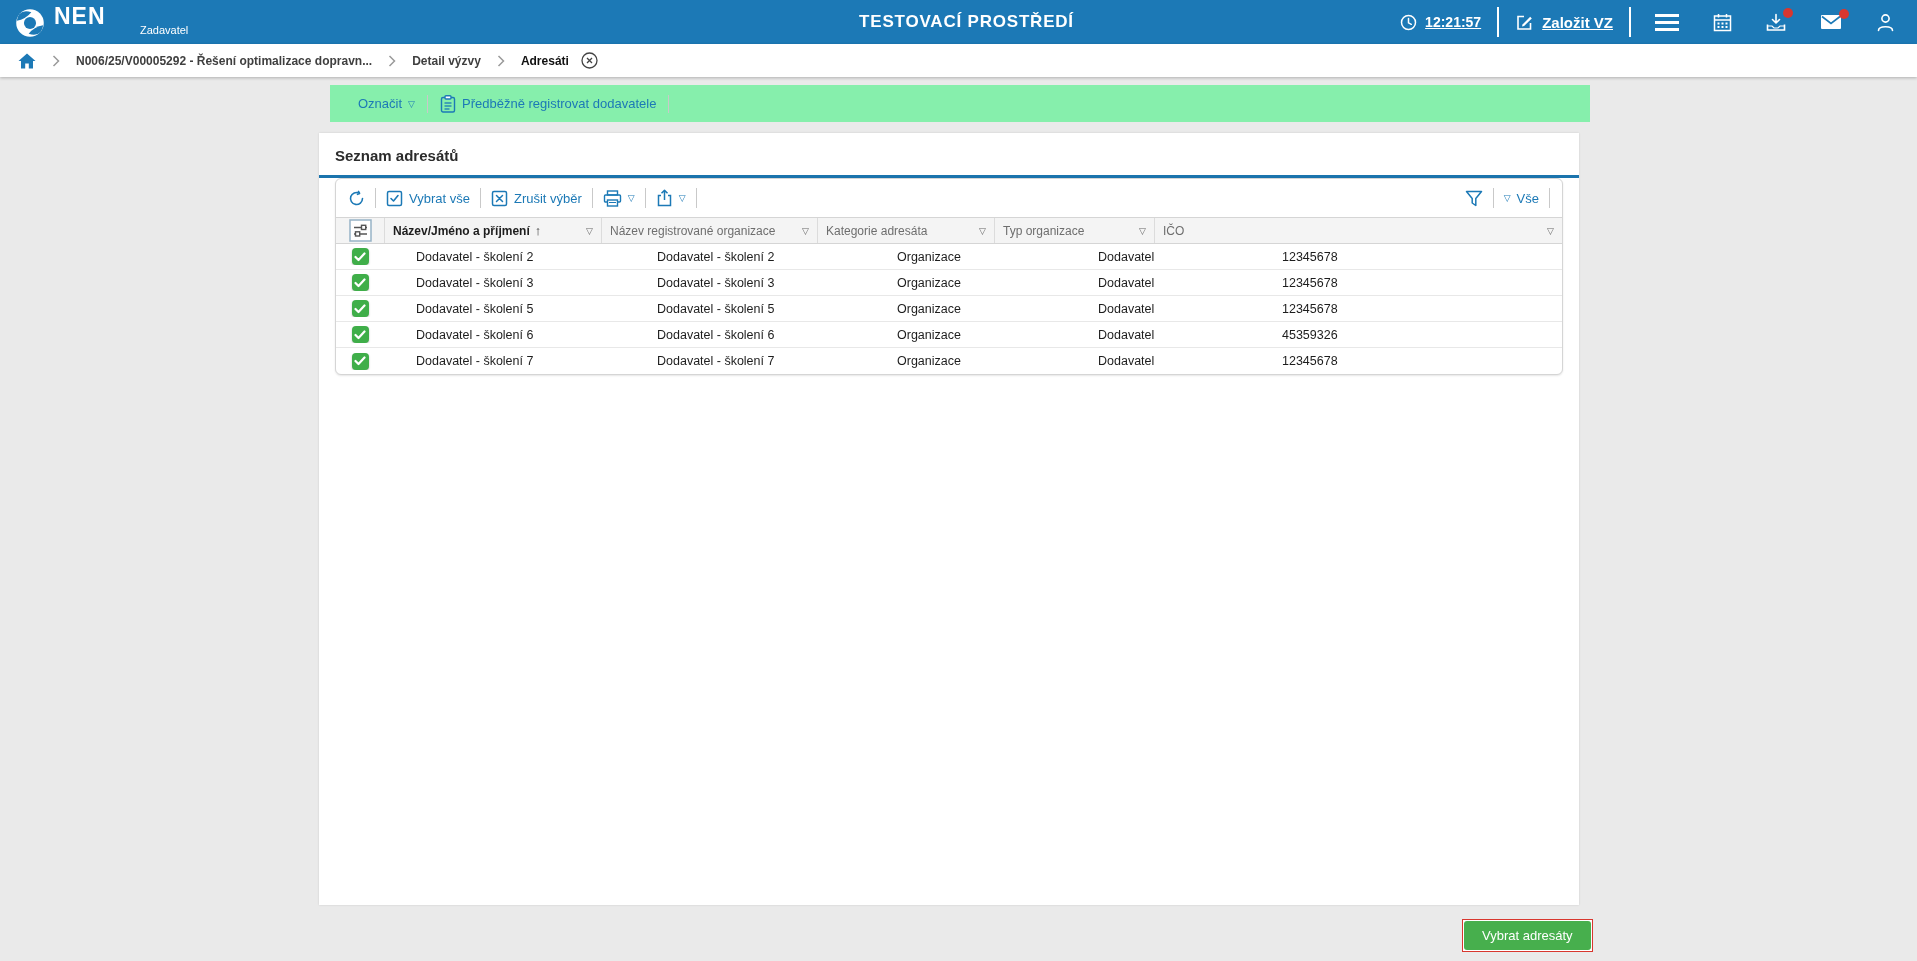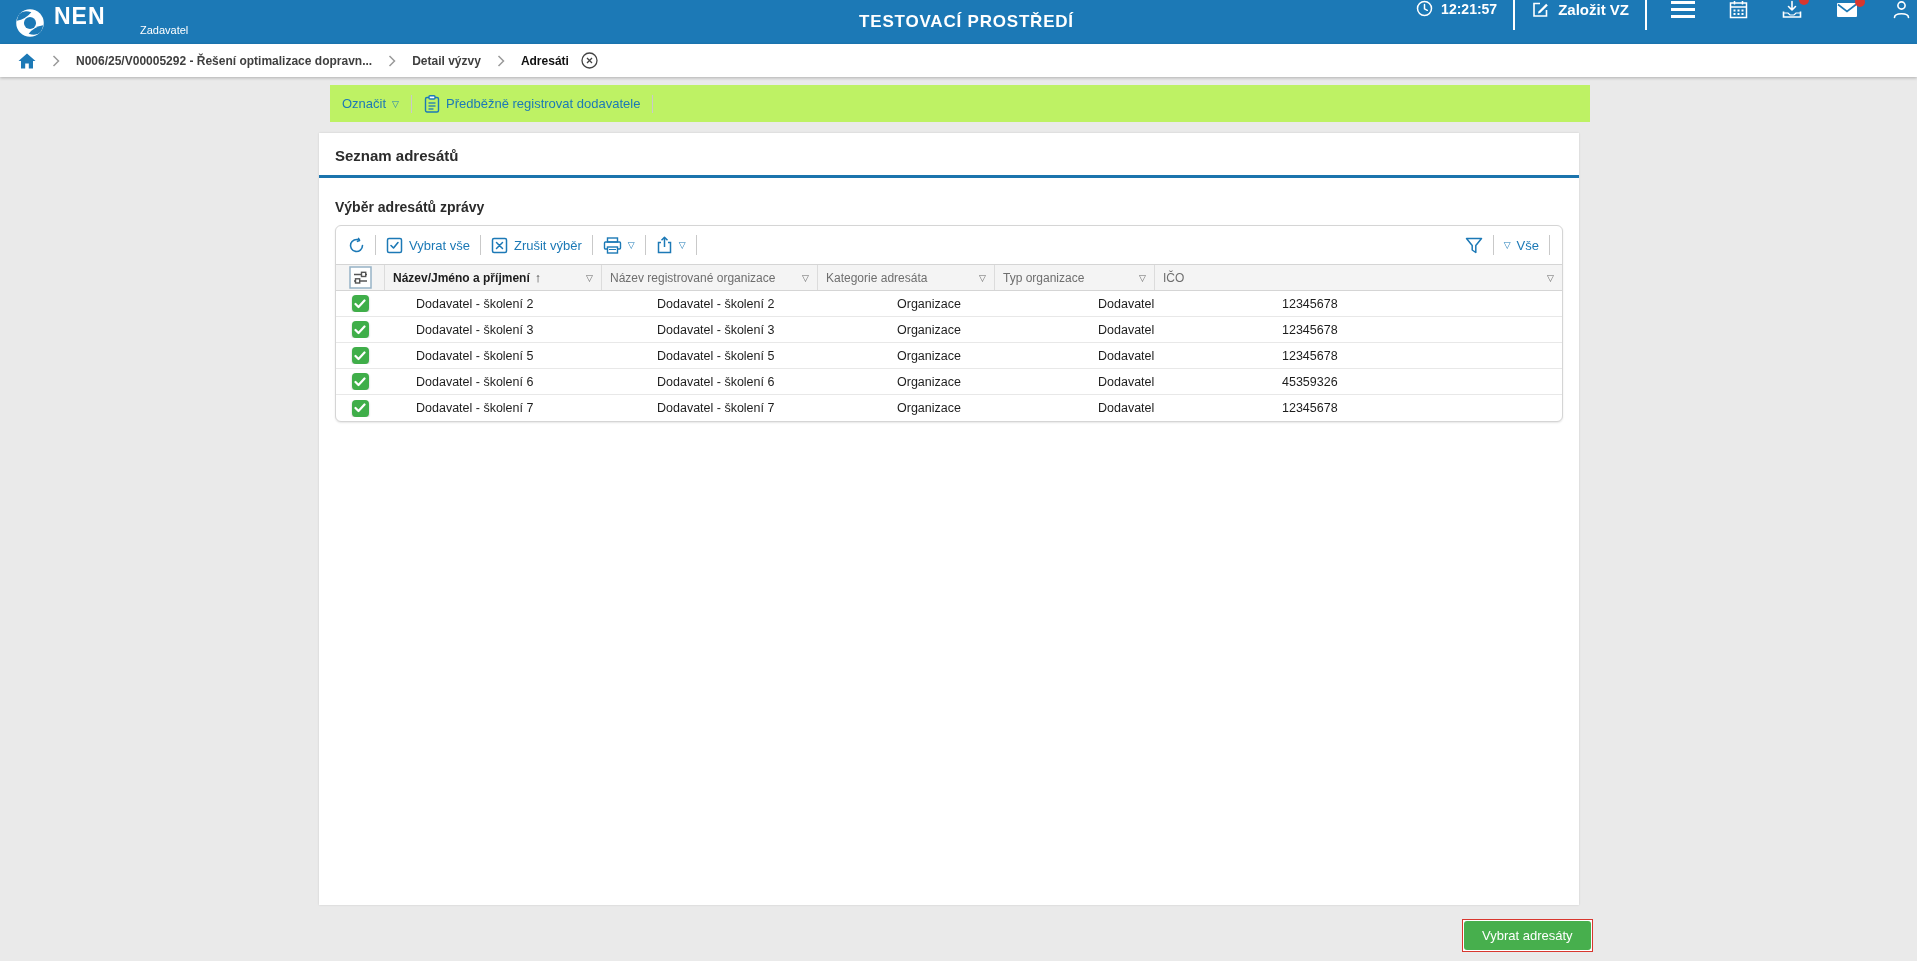--- a/index.html
+++ b/index.html
@@ -7,37 +7,37 @@
   body { font-family:"Liberation Sans", sans-serif; background:#EAEAEA; color:#1d1d1d; }
 
   
   .top-header { height:44px; background:#1C79B6; display:flex; align-items:center; position:relative; color:#fff; padding-left:14px; }
   .logo-group { display:flex; align-items:flex-start; gap:8px; }
   .logo-mark { width:32px; height:32px; margin-top:2px; }
   .logo-textwrap { display:flex; flex-direction:column; line-height:1; }
   .logo-text { font-size:23px; font-weight:bold; letter-spacing:1px; }
   .logo-subtitle { font-size:11px; margin-left:52px; margin-top:-2px; }
   .env-title { position:absolute; left:16px; right:0; text-align:center; font-size:17px; font-weight:bold; letter-spacing:.8px; pointer-events:none; }
-  .header-right { margin-left:auto; display:flex; align-items:flex-start; padding-right:6px; height:100%; }
+  .header-right { margin-left:auto; display:flex; align-items:center; padding-right:22px; height:100%;text-decoration:underline; }
   .hdr-divider { width:2px; height:30px; background:#fff; margin:0 16px; }
   .time-group { display:flex; align-items:center; gap:8px; font-size:14px; font-weight:600; }
   .createvz-group { display:flex; align-items:center; gap:8px; font-size:15px; font-weight:bold; cursor:pointer; }
   .hdr-icons { display:flex; align-items:center; gap:34px; margin-left:8px; }
   .hdr-icon { position:relative; display:flex; cursor:pointer; }
   .badge { position:absolute; top:-5px; right:-7px; width:10px; height:10px; border-radius:50%; background:#D8372F; }
 
   
   .breadcrumb-bar { height:33px; background:#fff; display:flex; align-items:center; padding:0 18px; gap:16px; position:relative; z-index:5; box-shadow:0 1px 3px rgba(0,0,0,.25); }
   .crumb { font-size:12px; font-weight:bold; color:#3f3f3f; cursor:pointer; }
   .crumb-current { color:#111; }
   .crumb-close { display:flex; margin-left:-4px; cursor:pointer; }
 
   
   .page { position:relative; height:884px; }
-  .actions-panel { position:absolute; left:330px; top:8px; width:1260px; height:37px; background:#bef264; display:flex; align-items:center; padding:0 12px; }
+  .actions-panel { position:absolute; left:330px; top:8px; width:1260px; height:37px; background:#86efac; display:flex; align-items:center; padding:0 28px; }
   .blue-link { color:#1C79B6; font-size:13px; display:flex; align-items:center; gap:6px; cursor:pointer; white-space:nowrap; }
   .tri { font-size:9px; color:#1C79B6; }
   .vsep { width:1px; height:18px; background:#C9C9C9; margin:0 12px; }
 
   .main-panel { position:absolute; left:319px; top:56px; width:1260px; height:772px; background:#fff; box-shadow:0 0 2px rgba(0,0,0,.12); }
   .panel-title { padding:14px 16px 11px; font-size:15px; font-weight:bold; color:#2b2b2b; }
   .blue-rule { height:3px; background:#1B74AD; }
   .subsection-title { padding:21px 16px 10px; font-size:14px; font-weight:bold; color:#2b2b2b; }
 
   .table-wrap { margin:0 16px; border:1px solid #D5D5D5; border-radius:6px; box-shadow:0 1px 2px rgba(0,0,0,.10); overflow:hidden; background:#fff; }
@@ -198,21 +198,20 @@
         <line x1="4.5" y1="14" x2="9.5" y2="14" stroke="#1C79B6" stroke-width="1.3"></line>
       </svg>
       <span>Předběžně registrovat dodavatele</span>
     </span>
     <span class="vsep"></span>
   </div>
 
   <div class="main-panel">
     <div class="panel-title">Seznam adresátů</div>
     <div class="blue-rule"></div>
-    <div class="subsection-title">Výběr adresátů zprávy</div>
 
     <div class="table-wrap">
 
       <div class="table-toolbar">
         <span class="tool-btn">
           <svg width="17" height="17" viewBox="0 0 17 17">
             <path d="M14.5 8.5 A6 6 0 1 1 11.2 3.1" fill="none" stroke="#1C79B6" stroke-width="1.6" stroke-linecap="round"></path>
             <path d="M10.2 0.8 L11.6 3.4 L8.8 4.6" fill="none" stroke="#1C79B6" stroke-width="1.6" stroke-linejoin="round"></path>
           </svg>
         </span>

